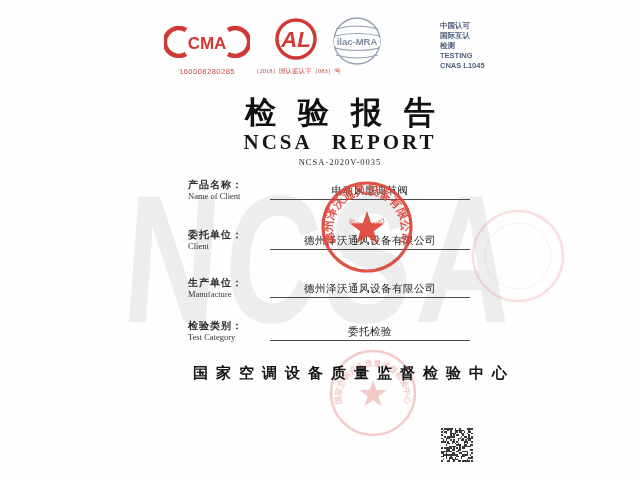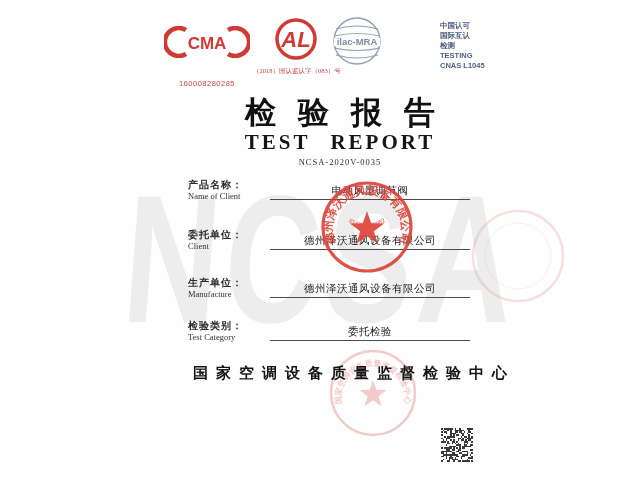--- a/index.html
+++ b/index.html
@@ -12,21 +12,21 @@
     font-weight:bold;font-size:182px;line-height:1;color:#ededed;
     letter-spacing:8px;transform:scale(.72,1) skewX(-6deg);transform-origin:left top;
     z-index:0;user-select:none;}
 
   .layer{position:absolute;inset:0;z-index:2;}
 
   
   .logo{position:absolute;}
   .cma{left:163px;top:26px;width:88px;text-align:center;}
   .cma-num{font-family:"Liberation Sans",sans-serif;font-size:7.5px;color:#c8443d;
-           letter-spacing:.5px;margin-top:17px;}
+           letter-spacing:.5px;margin-top:5px;}
   .cal{left:261px;top:16px;width:70px;text-align:center;}
   .cal-cap{font-size:6.5px;color:#c8443d;white-space:nowrap;margin-top:1px;margin-left:-8px;}
   .ilac{left:331px;top:15px;}
   .cnas{left:384px;top:28px;}
   .accred{left:440px;top:21px;font-family:"Liberation Sans",sans-serif;
           font-weight:bold;font-size:7.5px;line-height:10px;color:#50617e;}
 
   
   .title-zh{position:absolute;left:120px;top:92px;width:440px;text-align:center;
     font-size:31px;font-weight:bold;letter-spacing:22px;text-indent:22px;color:#111;}
@@ -102,21 +102,21 @@
 
     <div class="logo accred">
       <div>中国认可</div>
       <div>国际互认</div>
       <div>检测</div>
       <div>TESTING</div>
       <div>CNAS L1045</div>
     </div>
 
     <div class="title-zh">检验报告</div>
-    <div class="title-en">TEST REPORT</div>
+    <div class="title-en">NCSA REPORT</div>
     <div class="report-no">NCSA-2020V-0035</div>
 
     <div class="field-row" style="top:178px">
       <div class="f-zh">产品名称：</div>
       <div class="f-en">Name of Client</div>
       <div class="f-line">
         <span class="f-val">电动风量调节阀</span>
       </div>
     </div>
 

